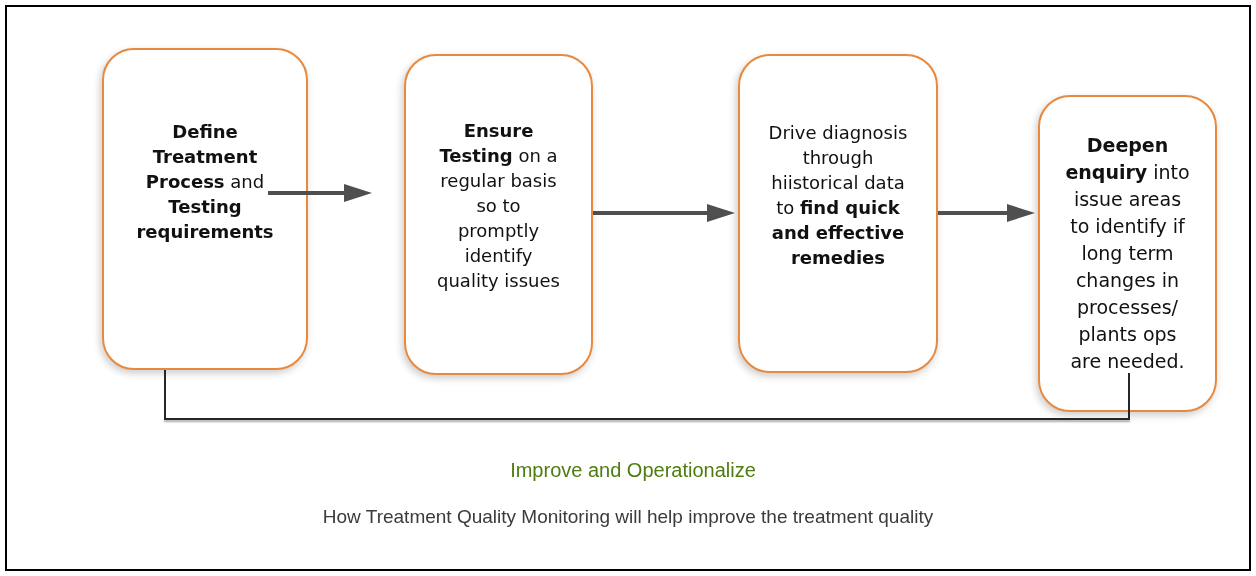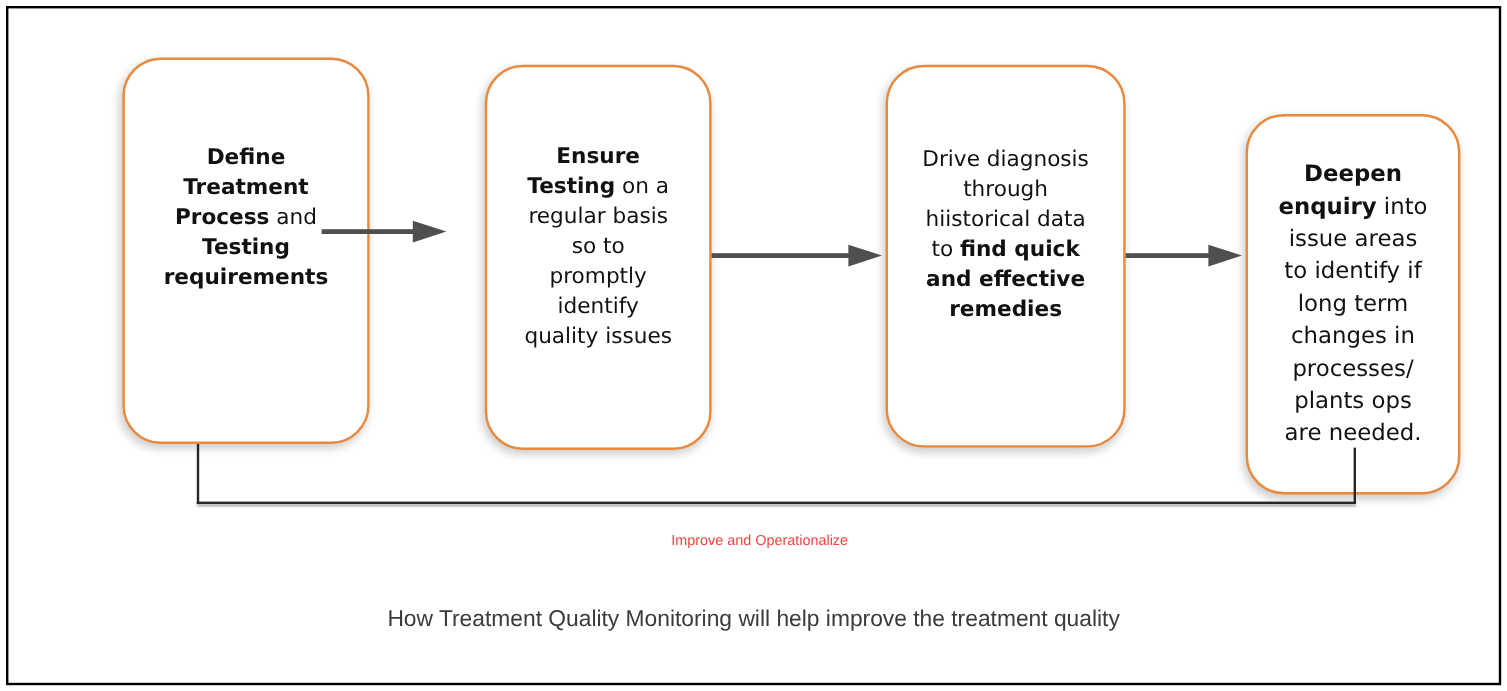--- a/index.html
+++ b/index.html
@@ -66,26 +66,26 @@
   #arrow3-head { left: 1007px; top: 204px; }
 
   .fb-line { position: absolute; background: #262626; }
   #fb-left   { left: 164px; top: 370px; width: 2px; height: 50px; }
   #fb-bottom { left: 164px; top: 418px; width: 966px; height: 2px;
                box-shadow: 0 2px 2px rgba(0,0,0,0.35); }
   #fb-right  { left: 1128px; top: 373px; width: 2px; height: 47px; }
 
   .feedback-label {
     position: absolute;
-    left: 483px; top: 441px; width: 300px;
+    left: 483px; top: 461px; width: 300px;
     text-align: center;
     font-family: "Liberation Sans", sans-serif;
-    font-size: 12px;
+    font-size: 20px;
     line-height: 18px;
-    color: #ef4444;
+    color: #4d7c0f;
   }
   .caption {
     position: absolute;
     left: 5px; top: 500px; width: 1246px;
     text-align: center;
     font-family: "Liberation Sans", sans-serif;
     font-size: 19px;
     line-height: 34px;
     font-weight: 400;
     color: #3B3B3B;

